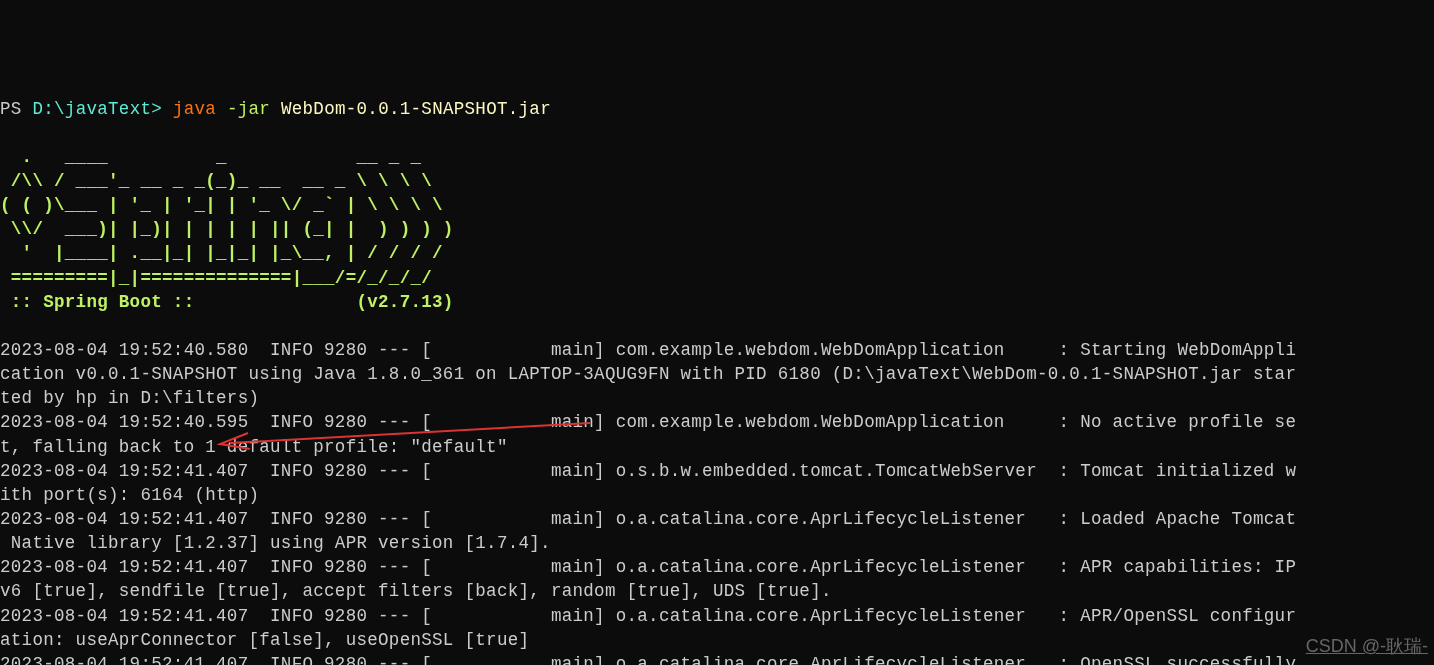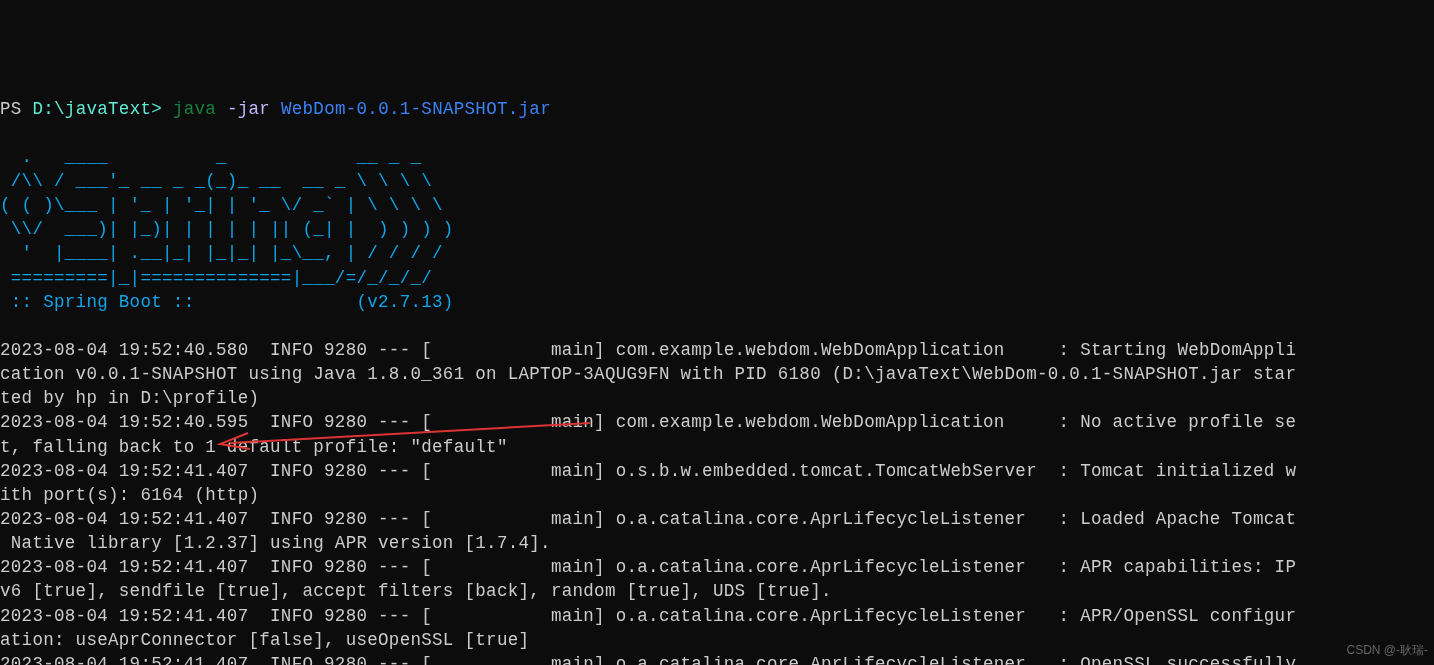--- a/index.html
+++ b/index.html
@@ -15,63 +15,64 @@
     height: 665px;
     letter-spacing: 0.3px;
     position: relative;
   }
   .terminal {
     padding: 0;
     position: relative;
   }
   .prompt-ps { color: #cccccc; font-family: Liberation Mono, monospace; }
   .prompt-path { color: #5eead4; }
-  .cmd-exec { color: #15803d; }
-  .cmd-flag { color: #c4b5fd; }
-  .cmd-arg { color: #3b82f6; }
-  .ascii-art { color: #0ea5e9; }
+  .cmd-exec { color: #f97316; }
+  .cmd-flag { color: #bef264; }
+  .cmd-arg { color: #fef9c3; }
+  .ascii-art { color: #bef264; font-weight: bold; }
   .log-line { color: #cccccc; }
   .arrow-annotation {
     position: absolute;
     top: 397px;
     left: 210px;
     width: 385px;
     height: 30px;
     pointer-events: none;
   }
   .arrow-annotation svg { display: block; }
   .watermark {
     position: absolute;
     bottom: 6px;
     right: 6px;
     color: #666666;
-    font-size: 12px;
+    font-size: 18px;
     font-family: sans-serif;
     letter-spacing: 0;
     white-space: normal;
+    text-decoration: underline;
   }
 </style>
 </head>
 <body>
 
 
 
 <div class="terminal"><span class="prompt-ps">PS</span> <span class="prompt-path">D:\javaText&gt;</span> <span class="cmd-exec">java</span> <span class="cmd-flag">-jar</span> <span class="cmd-arg">WebDom-0.0.1-SNAPSHOT.jar</span>
 
 <span class="ascii-art"><span>  .   ____          _            __ _ _</span>
 <span> /\\ / ___'_ __ _ _(_)_ __  __ _ \ \ \ \</span>
 <span>( ( )\___ | '_ | '_| | '_ \/ _` | \ \ \ \</span>
 <span> \\/  ___)| |_)| | | | | || (_| |  ) ) ) )</span>
 <span>  '  |____| .__|_| |_|_| |_\__, | / / / /</span>
 <span> =========|_|==============|___/=/_/_/_/</span>
 <span> :: Spring Boot ::               (v2.7.13)</span></span>
 
 <span class="log-line">2023-08-04 19:52:40.580  INFO 9280 --- [           main] com.example.webdom.WebDomApplication     : Starting WebDomAppli</span>
 <span class="log-line">cation v0.0.1-SNAPSHOT using Java 1.8.0_361 on LAPTOP-3AQUG9FN with PID 6180 (D:\javaText\WebDom-0.0.1-SNAPSHOT.jar star</span>
-<span class="log-line">ted by hp in D:\profile)</span>
+<span class="log-line">ted by hp in D:\filters)</span>
 <span class="log-line">2023-08-04 19:52:40.595  INFO 9280 --- [           main] com.example.webdom.WebDomApplication     : No active profile se</span>
 <span class="log-line">t, falling back to 1 default profile: "default"</span>
 <span class="log-line">2023-08-04 19:52:41.407  INFO 9280 --- [           main] o.s.b.w.embedded.tomcat.TomcatWebServer  : Tomcat initialized w</span>
 <span class="log-line">ith port(s): 6164 (http)</span>
 <span class="log-line">2023-08-04 19:52:41.407  INFO 9280 --- [           main] o.a.catalina.core.AprLifecycleListener   : Loaded Apache Tomcat</span>
 <span class="log-line"> Native library [1.2.37] using APR version [1.7.4].</span>
 <span class="log-line">2023-08-04 19:52:41.407  INFO 9280 --- [           main] o.a.catalina.core.AprLifecycleListener   : APR capabilities: IP</span>
 <span class="log-line">v6 [true], sendfile [true], accept filters [back], random [true], UDS [true].</span>
 <span class="log-line">2023-08-04 19:52:41.407  INFO 9280 --- [           main] o.a.catalina.core.AprLifecycleListener   : APR/OpenSSL configur</span>
 <span class="log-line">ation: useAprConnector [false], useOpenSSL [true]</span>

